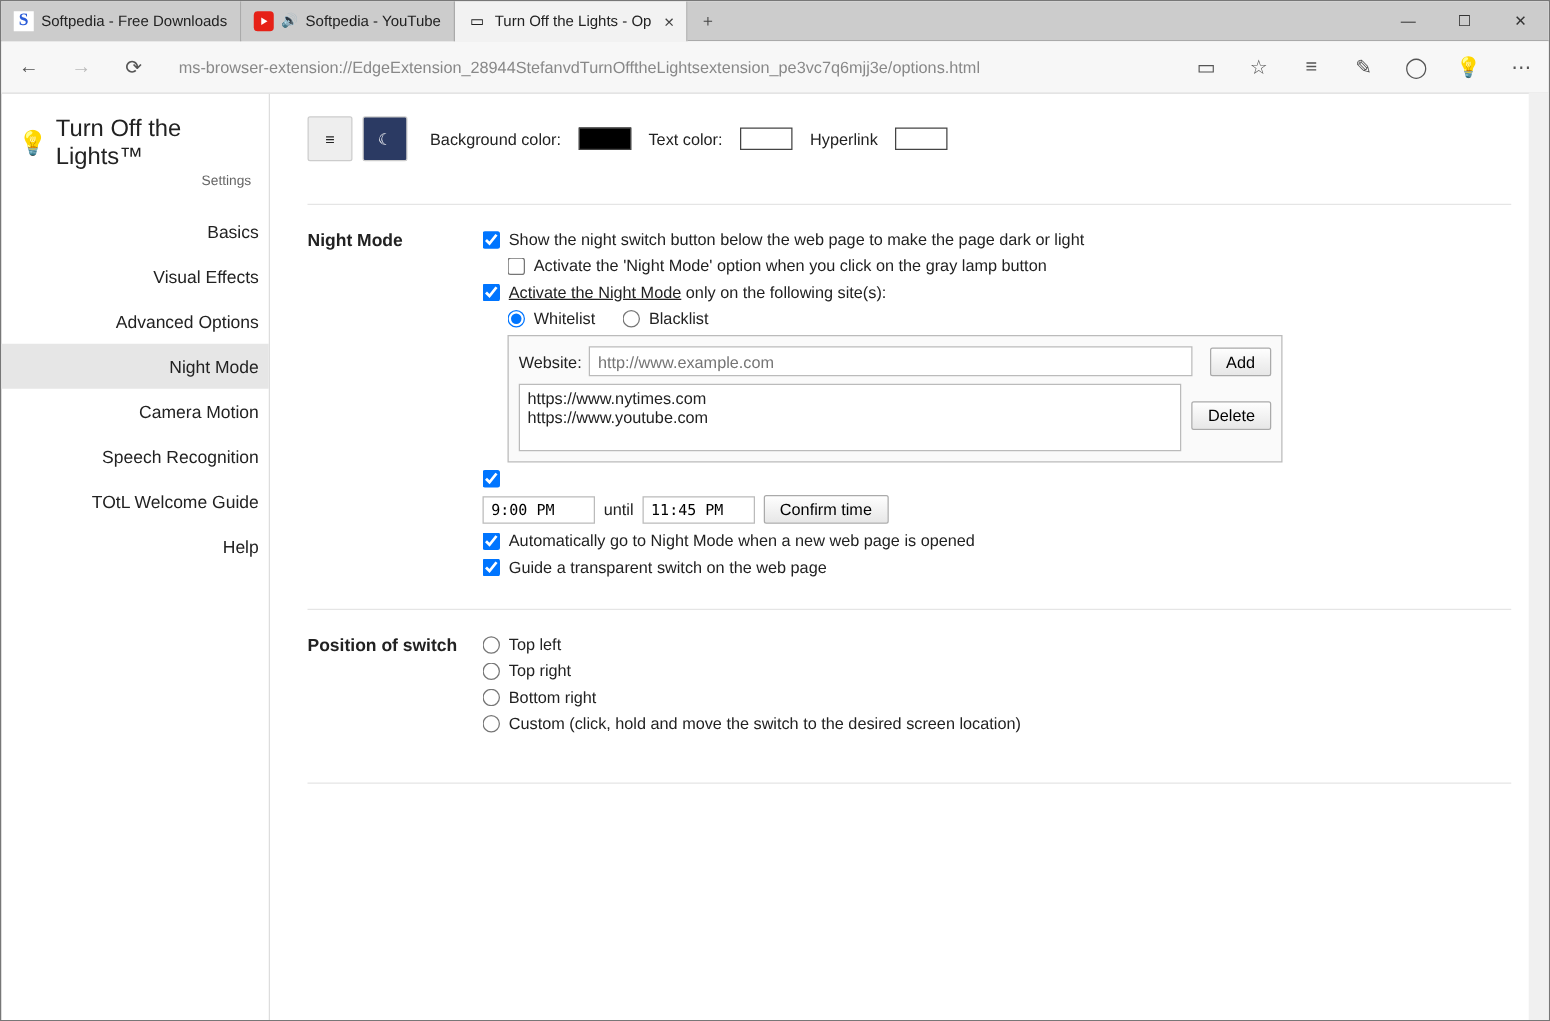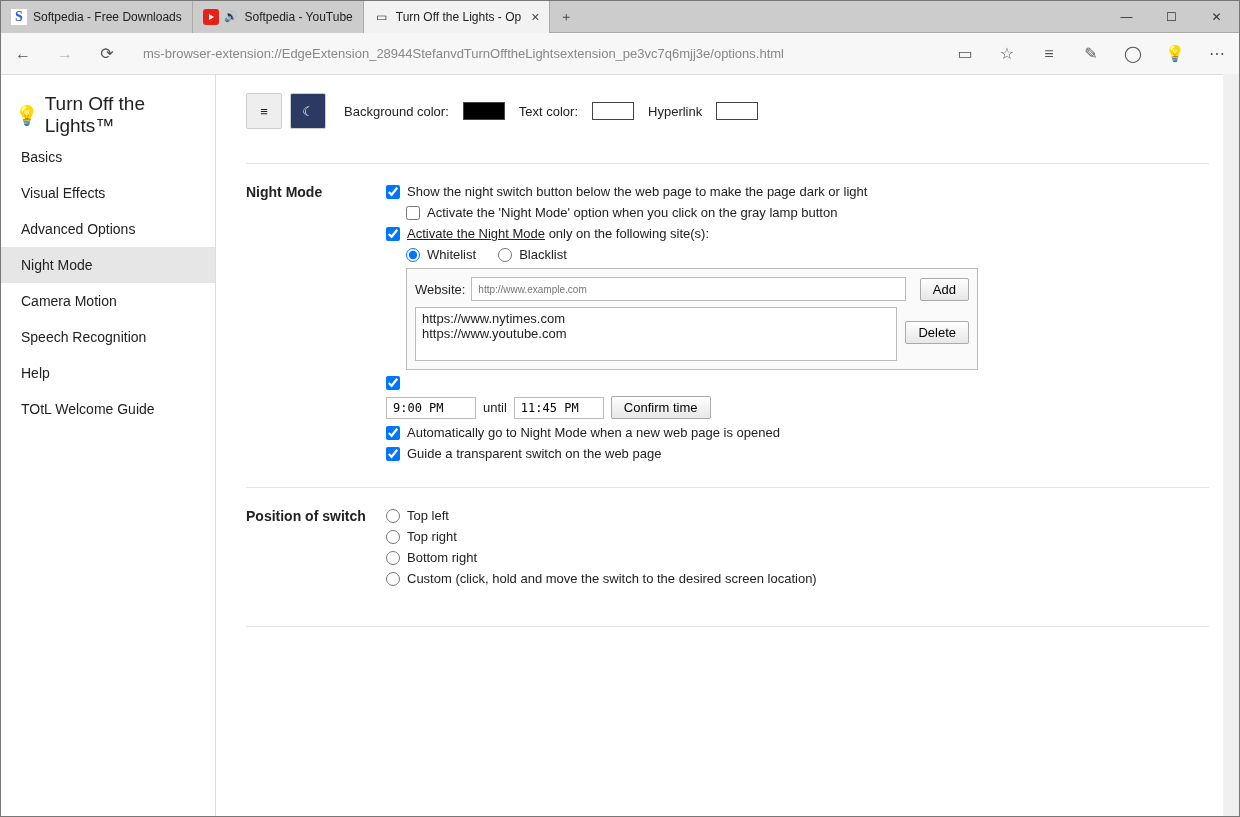--- a/index.html
+++ b/index.html
@@ -13,36 +13,36 @@
 .newtab { width: 32px; display: flex; align-items: center; justify-content: center; color: #444; cursor: pointer; }
 .win-controls { margin-left: auto; display: flex; }
 .win-btn { width: 45px; height: 32px; display: flex; align-items: center; justify-content: center; color: #333; cursor: pointer; font-size: 12px; }
 .toolbar { display: flex; align-items: center; height: 42px; padding: 0 10px; gap: 18px; border-bottom: 1px solid #ddd; background: #f7f7f7; }
 .tb-btn { width: 24px; height: 24px; display: flex; align-items: center; justify-content: center; color: #555; cursor: pointer; font-size: 16px; }
 .addr { flex: 1; color: #888; font-size: 13px; padding: 4px 6px; }
 .content { display: flex; height: calc(100% - 74px); }
 .sidebar { width: 215px; border-right: 1px solid #ddd; padding-top: 18px; }
 .side-title { padding: 0 14px 2px; font-size: 19px; display: flex; align-items: center; gap: 6px; }
 .side-sub { text-align: right; padding: 0 14px 16px; font-size: 11px; color: #666; }
-.side-item { text-align: left; padding: 10px 20px; font-size: 14px; cursor: pointer; color: #222; }
+.side-item { text-align: right; padding: 10px 8px; font-size: 14px; cursor: pointer; color: #222; }
 .side-item.active { background: #e6e6e6; }
 .main { flex: 1; padding: 18px 30px 30px 30px; overflow-y: auto; }
 .topbar { display: flex; align-items: center; gap: 8px; margin-bottom: 34px; }
 .icon-btn { width: 36px; height: 36px; border: 1px solid #ccc; background: #eee; display: flex; align-items: center; justify-content: center; border-radius: 2px; cursor: pointer; }
 .night-btn { background: #2b3a63; color: #fff; }
 .swatch { display: inline-block; width: 42px; height: 18px; border: 1px solid #444; vertical-align: middle; margin: 0 6px; cursor: pointer; }
 .section { display: flex; border-top: 1px solid #e5e5e5; padding: 20px 0; }
 .section-label { width: 140px; font-weight: bold; font-size: 14px; }
 .section-body { flex: 1; font-size: 13px; }
 .row { display: flex; align-items: center; gap: 7px; margin-bottom: 6px; flex-wrap: wrap; }
 .row.indent { margin-left: 20px; }
 .chk, .rad { width: 14px; height: 14px; cursor: pointer; }
-.url-box { border: 1px solid #bbb; padding: 8px; margin: 4px 0 6px 20px; width: 572px; background: #fafafa; }
+.url-box { border: 1px solid #bbb; padding: 8px; margin: 4px 0 6px 20px; width: 620px; background: #fafafa; }
 .url-row { display: flex; align-items: center; gap: 6px; margin-bottom: 6px; }
-.url-input { flex: 1; border: 1px solid #bbb; padding: 3px 6px; height: 24px; font-size: 10px; color: #0369a1; }
+.url-input { flex: 1; border: 1px solid #bbb; padding: 3px 6px; height: 24px; font-size: 13px; color: #0369a1; }
 .url-list { width: 100%; height: 54px; border: 1px solid #bbb; background: #fff; padding: 3px 6px; font-size: 13px; overflow-y: scroll; }
 .btn { border: 1px solid #aaa; background: linear-gradient(#fefefe,#e7e7e7); padding: 3px 12px; font-size: 13px; cursor: pointer; border-radius: 2px; }
 .btn.side { margin-left: 8px; }
 .time-input { width: 90px; border: 1px solid #bbb; padding: 3px 6px; font-family: monospace; font-size: 12px; }
 hr.sep { border: none; border-top: 1px solid #e5e5e5; margin: 14px 0; }
 .scrollbar { position: absolute; right: 1px; top: 74px; bottom: 1px; width: 16px; background: #f0f0f0; }
 .fav-s { width:16px; height:16px; background:#fff; color:#2a5cd8; font-weight:bold; font-family:Georgia; font-size:14px; display:flex; align-items:center; justify-content:center; }
 .fav-y { width:16px; height:16px; background:#e62117; border-radius:3px; display:flex; align-items:center; justify-content:center; }
 .fav-y::after { content:''; border-left:5px solid #fff; border-top:3px solid transparent; border-bottom:3px solid transparent; margin-left:1px; }
 </style>
@@ -89,28 +89,29 @@
   <div class="tb-btn">💡</div>
   <div class="tb-btn">⋯</div>
 </div>
 
 <div class="content">
   <div class="sidebar">
     <div class="side-title">
       <span>💡</span>
       <span>Turn Off the Lights™</span>
     </div>
+    <div class="side-sub">Settings</div>
     <div class="side-item">Basics</div>
     <div class="side-item">Visual Effects</div>
     <div class="side-item">Advanced Options</div>
     <div class="side-item active">Night Mode</div>
     <div class="side-item">Camera Motion</div>
     <div class="side-item">Speech Recognition</div>
+    <div class="side-item">TOtL Welcome Guide</div>
     <div class="side-item">Help</div>
-    <div class="side-item">TOtL Welcome Guide</div>
   </div>
 
   <div class="main">
 
     <div class="topbar">
       <div class="icon-btn">≡</div>
       <div class="icon-btn night-btn">☾</div>
       <span style="margin-left:10px;">Background color:</span>
       <span class="swatch" style="background:#000;"></span>
       <span>Text color:</span>

